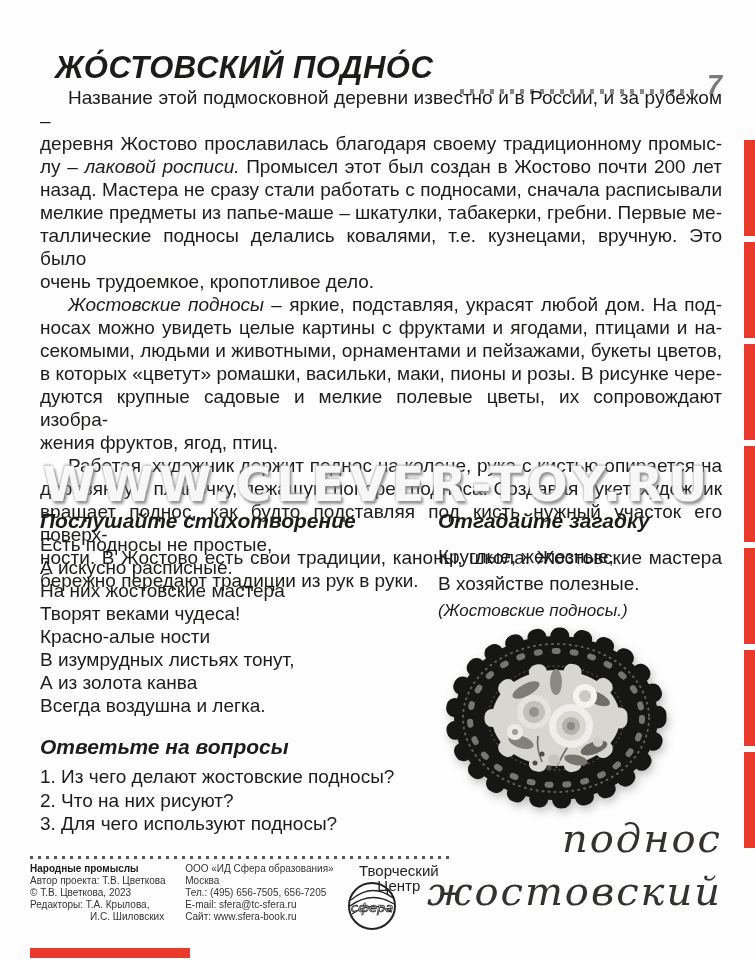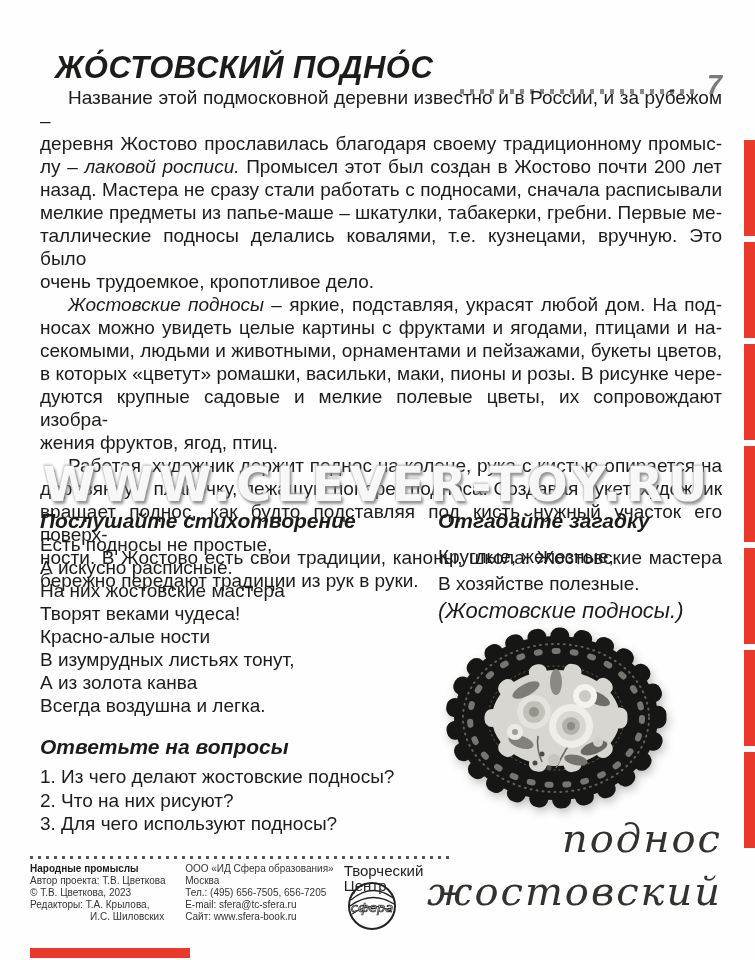--- a/index.html
+++ b/index.html
@@ -42,21 +42,21 @@
   }
 
   
   h2{margin:0;font-size:21px;line-height:24px;font-weight:bold;font-style:italic;}
 
   
   .poem{position:absolute;left:40px;top:509px;width:396px;}
   .poem .lines{font-size:19px;line-height:23px;}
   .riddle{position:absolute;left:438px;top:509px;width:302px;}
   .riddle .lines{margin-top:10px;font-size:19px;line-height:27px;}
-  .riddle .answer{font-size:22px;line-height:27px;}
+  .riddle .answer{font-size:17px;line-height:27px;}
 
   
   .tray{position:absolute;left:438px;top:620px;margin:0;width:236px;height:196px;}
   .tray svg{filter:drop-shadow(2px 4px 5px rgba(0,0,0,.25));}
 
   
   .questions{position:absolute;left:40px;top:735px;width:420px;}
   .questions .qlines{margin-top:6px;font-size:19px;line-height:23.5px;}
 
   
@@ -71,21 +71,21 @@
     position:absolute;left:30px;top:856px;width:424px;
     padding-top:7px;
     background:repeating-linear-gradient(90deg,#555 0 3px,transparent 3px 8px) top left/100% 3px no-repeat;
     display:flex;gap:10px;font-size:10px;line-height:12px;color:#333;
   }
   .footer-col div{white-space:nowrap;}
   .footer-col.first{width:150px;}
   .footer-col.first div:first-child{font-weight:bold;color:#1a1a1a;}
   .footer-col.first div:nth-child(5){padding-left:60px;}
   .footer-col.second{width:150px;}
-  .logo{position:relative;width:114px;height:76px;text-align:left;color:#222;}
+  .logo{position:relative;width:114px;height:76px;text-align:center;color:#222;}
   .logo .logo-t1{font-size:15px;line-height:15px;}
   .logo .logo-t2{font-size:15px;line-height:15px;}
   .logo svg{position:absolute;left:0;top:13px;}
 
   
   .red-mark{position:absolute;left:744px;width:11px;height:96px;background:var(--accent-red);}
   .red-bottom{position:absolute;left:30px;top:948px;width:160px;height:10px;background:var(--accent-red);}
 </style>
 </head>
 <body>

